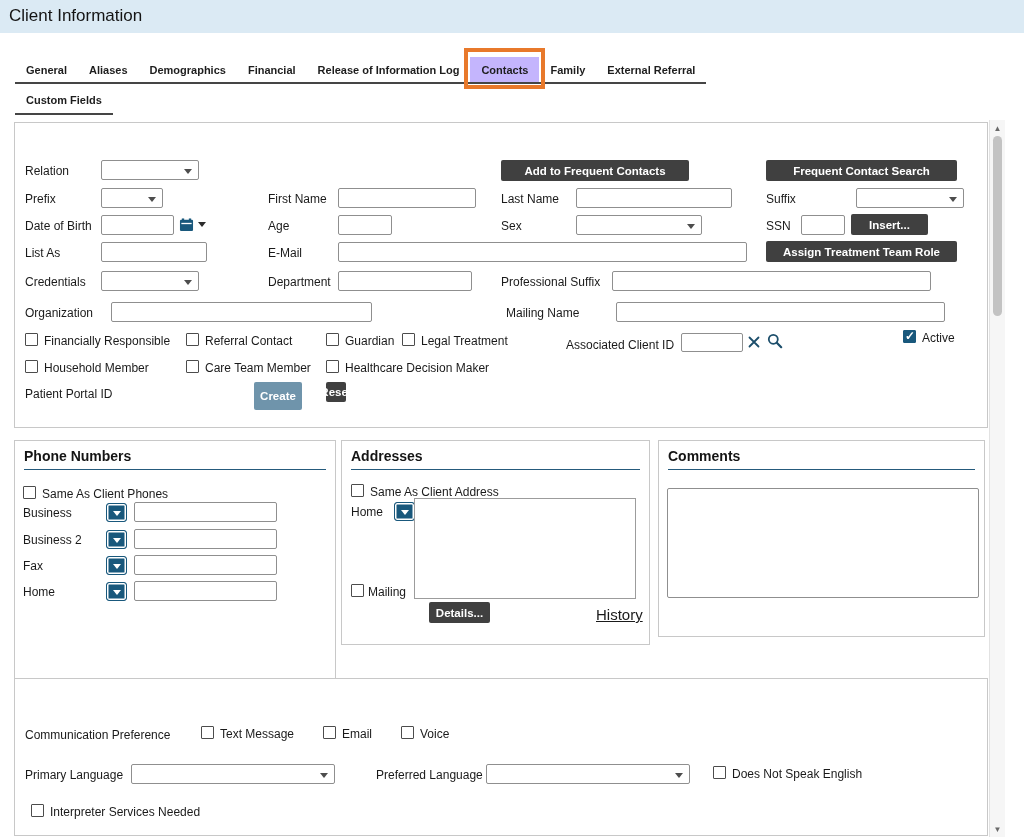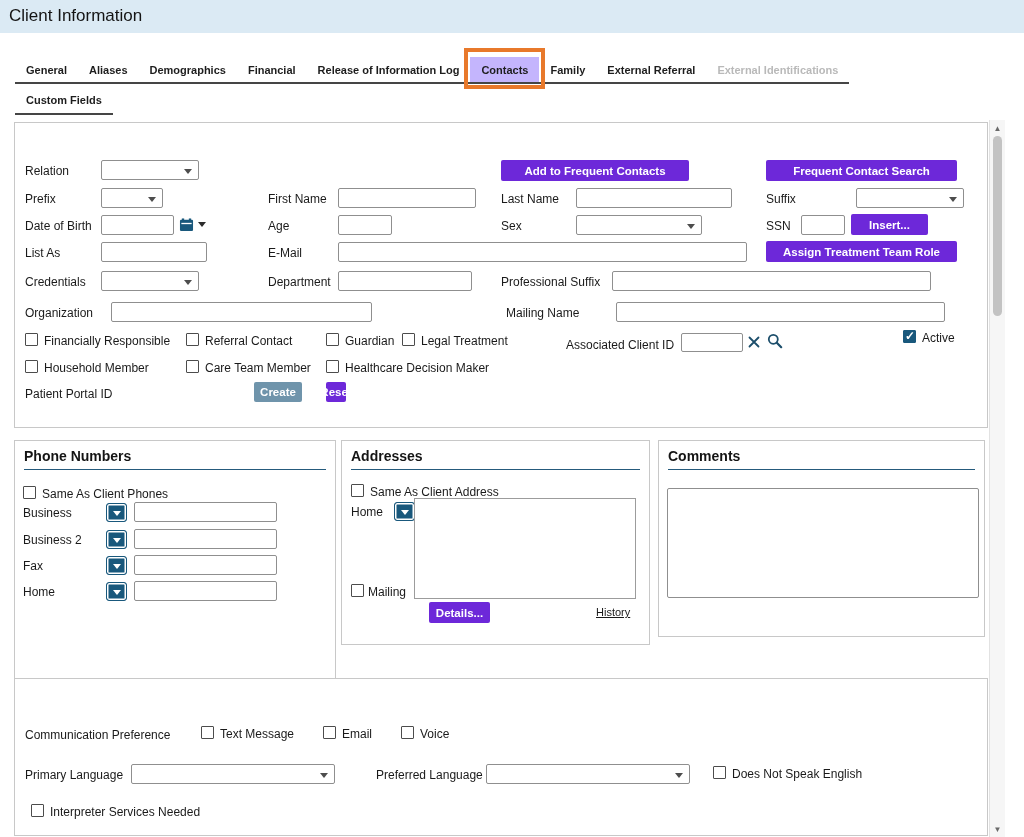--- a/index.html
+++ b/index.html
@@ -12,28 +12,28 @@
 .tab{display:flex;align-items:center;height:100%;padding:0 11px;font-size:11px;font-weight:bold;color:#1d1d1d;cursor:pointer;position:relative;white-space:nowrap}
 .tab.selected{background:#c4b5fd}
 .tab.disabled{color:#b9b9b9;cursor:default}
 .annot{position:absolute;left:-6px;right:-6px;top:-9px;bottom:-7px;border:4px solid #e8792b;pointer-events:none;z-index:5}
 .sec{position:absolute;border:1px solid #c8c8c8;background:#fff}
 .sec-h{position:absolute;left:9px;right:9px;top:7px;font-size:14px;font-weight:bold;color:#141414;padding-bottom:5px;border-bottom:1px solid #255a7c;white-space:nowrap}
 .lbl{position:absolute;font-size:12px;color:#1a1a1a;white-space:nowrap}
 .inp{position:absolute;height:20px;border:1px solid #8f8f8f;background:#fff;font-size:12px;font-family:inherit;padding:0 4px;border-radius:2px;color:#1a1a1a}
 .sel{position:absolute;height:20px;border:1px solid #8f8f8f;background:#fff;border-radius:2px;cursor:pointer}
 .sel::after{content:"";position:absolute;right:6px;top:8px;border-left:4px solid transparent;border-right:4px solid transparent;border-top:5px solid #4d4d4d}
-.btn{position:absolute;height:21px;background:#6d28d9;color:#fff;font-size:11.5px;font-weight:bold;font-family:inherit;border:none;border-radius:2px;display:flex;align-items:center;justify-content:center;cursor:pointer;white-space:nowrap;padding:0 6px}
+.btn{position:absolute;height:21px;background:#404040;color:#fff;font-size:11.5px;font-weight:bold;font-family:inherit;border:none;border-radius:2px;display:flex;align-items:center;justify-content:center;cursor:pointer;white-space:nowrap;padding:0 6px}
 .btn.dis{background:#6f94ab}
 .cb{position:absolute;width:13px;height:13px;border:1px solid #4c4c4c;background:#fff;border-radius:1px;cursor:pointer}
 .cb.on{background:#19587c;border-color:#19587c}
 .cb.on::after{content:"\2713";position:absolute;left:1px;top:-2px;color:#fff;font-size:12px;font-weight:bold}
 .dd{position:absolute;width:21px;height:19px;background:#19587c;border:1px solid #19587c;border-radius:3px;box-shadow:inset 0 0 0 1.5px #fff;display:flex;align-items:center;justify-content:center;cursor:pointer}
 .dd::after{content:"";border-left:4px solid transparent;border-right:4px solid transparent;border-top:5px solid #fff;margin-top:1px}
-.link{position:absolute;font-size:11px;color:#1a1a1a;text-decoration:underline;cursor:pointer;white-space:nowrap}
+.link{position:absolute;font-size:15px;color:#1a1a1a;text-decoration:underline;cursor:pointer;white-space:nowrap}
 .icon{position:absolute;cursor:pointer;line-height:0}
 .caret-dn{position:absolute;width:0;height:0;border-left:4px solid transparent;border-right:4px solid transparent;border-top:5px solid #2b2b2b;cursor:pointer}
 .ta{position:absolute;border:1px solid #8f8f8f;background:#fff;resize:none;font-family:inherit;font-size:12px;padding:3px;border-radius:2px}
 .addrbox{position:absolute;border:1px solid #9c9c9c;background:#fff}
 .sbar{position:absolute;left:989px;top:120px;width:16px;height:717px;background:#f6f6f6;border-left:1px solid #e2e2e2}
 .sarrow{position:absolute;left:0;width:15px;height:14px;display:flex;align-items:center;justify-content:center;color:#6a6a6a;font-size:8px;cursor:pointer}
 .sthumb{position:absolute;left:3px;top:16px;width:9px;height:180px;background:#c3c3c3;border-radius:5px;cursor:pointer}
 </style>
 </head>
 <body>
@@ -47,21 +47,20 @@
   <div class="tab">Aliases</div>
   <div class="tab">Demographics</div>
   <div class="tab">Financial</div>
   <div class="tab">Release of Information Log</div>
   <div class="tab selected">
     <span>Contacts</span>
     <div class="annot"></div>
   </div>
   <div class="tab">Family</div>
   <div class="tab">External Referral</div>
-  <div class="tab disabled">External Identifications</div>
 </div>
 
 <div class="tabs2">
   <div class="tab">Custom Fields</div>
 </div>
 
 <div class="sec" style="left:14px;top:122px;width:974px;height:306px">
 
   <span class="lbl" style="left:10px;top:41px">Relation</span>
   <div class="sel" style="left:86px;top:37px;width:98px"></div>
@@ -139,21 +138,21 @@
   <span class="lbl" style="left:907px;top:208px">Active</span>
 
   <div class="cb" style="left:10px;top:237px"></div>
   <span class="lbl" style="left:29px;top:238px">Household Member</span>
   <div class="cb" style="left:171px;top:237px"></div>
   <span class="lbl" style="left:190px;top:238px">Care Team Member</span>
   <div class="cb" style="left:311px;top:237px"></div>
   <span class="lbl" style="left:330px;top:238px">Healthcare Decision Maker</span>
 
   <span class="lbl" style="left:10px;top:264px">Patient Portal ID</span>
-  <button class="btn dis" style="left:239px;top:259px;width:48px;height:20px">Create</button>
+  <button class="btn dis" style="left:239px;top:259px;width:48px;height:28px">Create</button>
   <button class="btn" style="left:311px;top:259px;width:20px;height:20px">Reset</button>
 </div>
 
 <div class="sec" style="left:14px;top:440px;width:322px;height:258px">
   <div class="sec-h">Phone Numbers</div>
   <div class="cb" style="left:8px;top:45px"></div>
   <span class="lbl" style="left:27px;top:46px">Same As Client Phones</span>
 
   <span class="lbl" style="left:8px;top:65px">Business</span>
   <div class="dd" style="left:91px;top:62px"></div>

